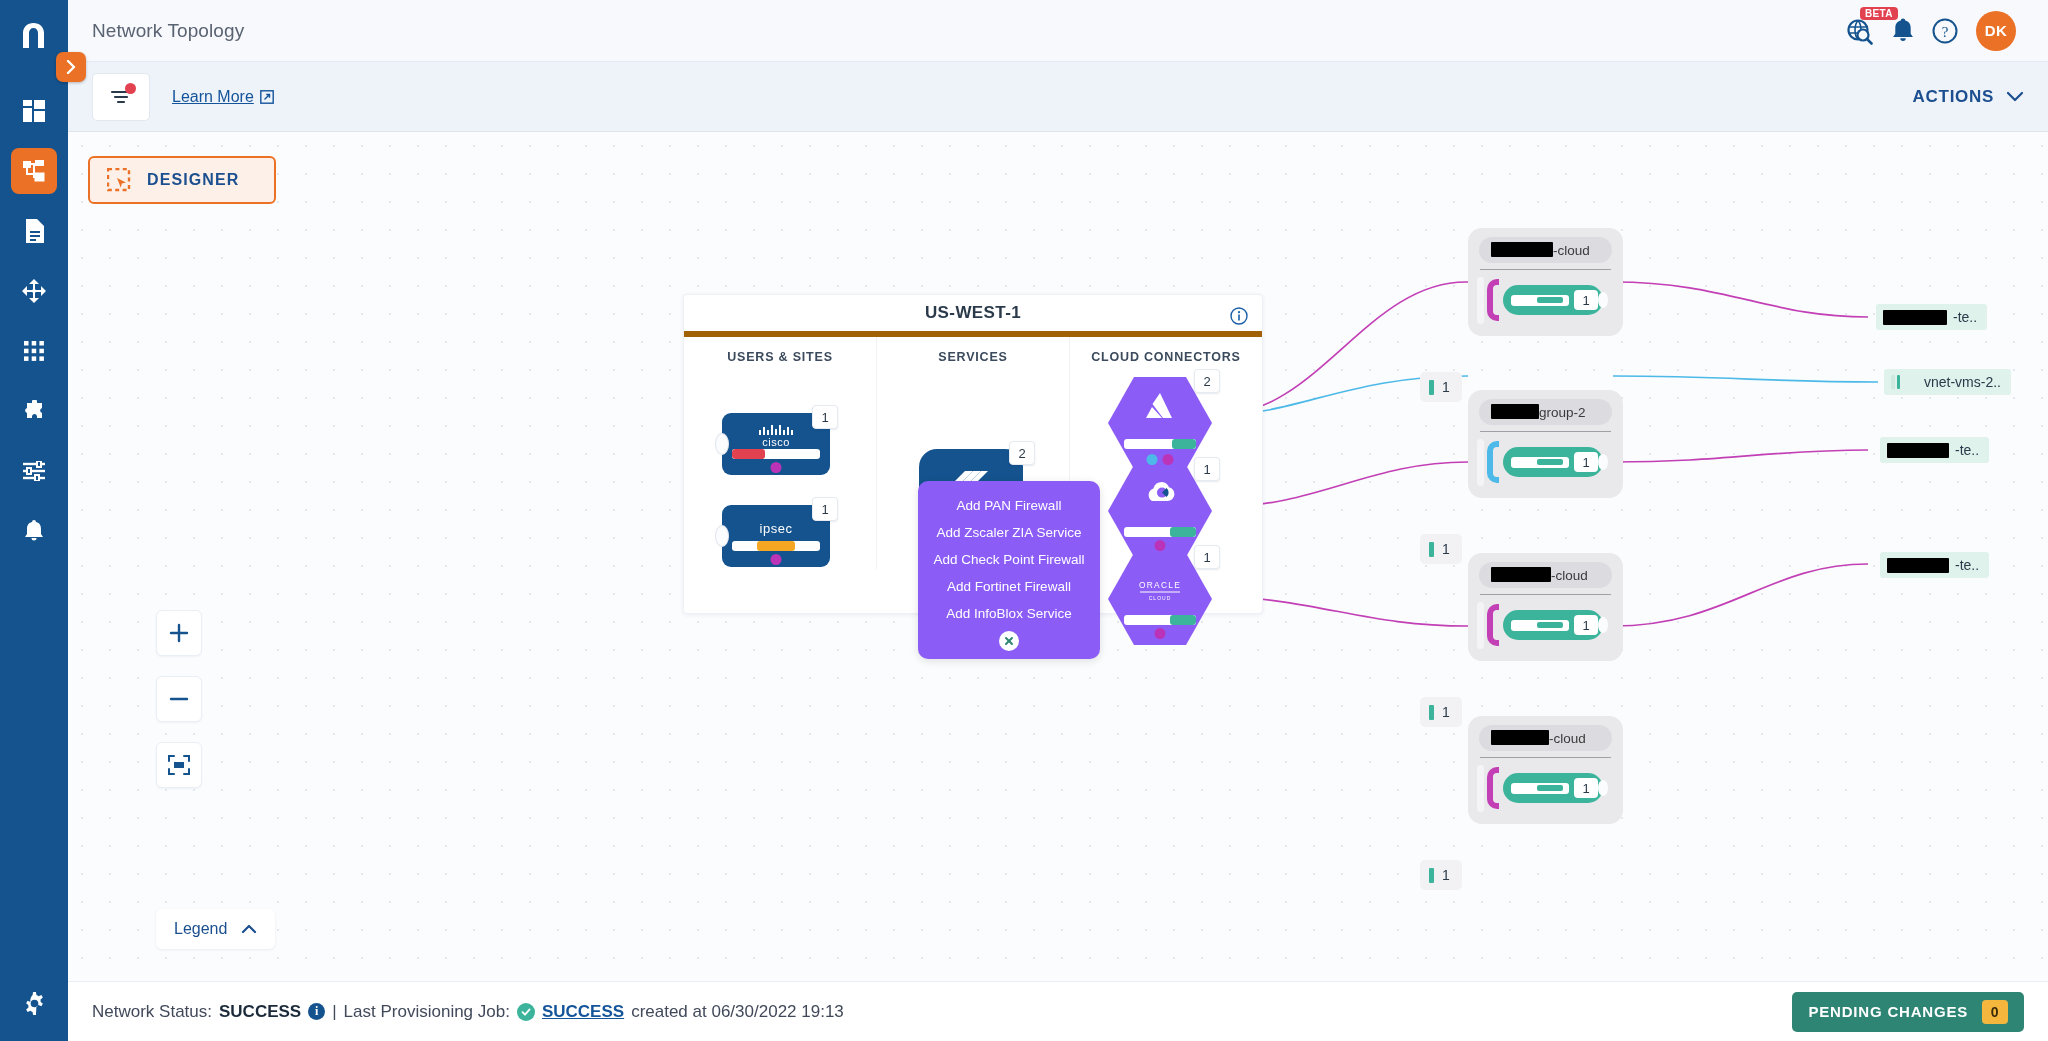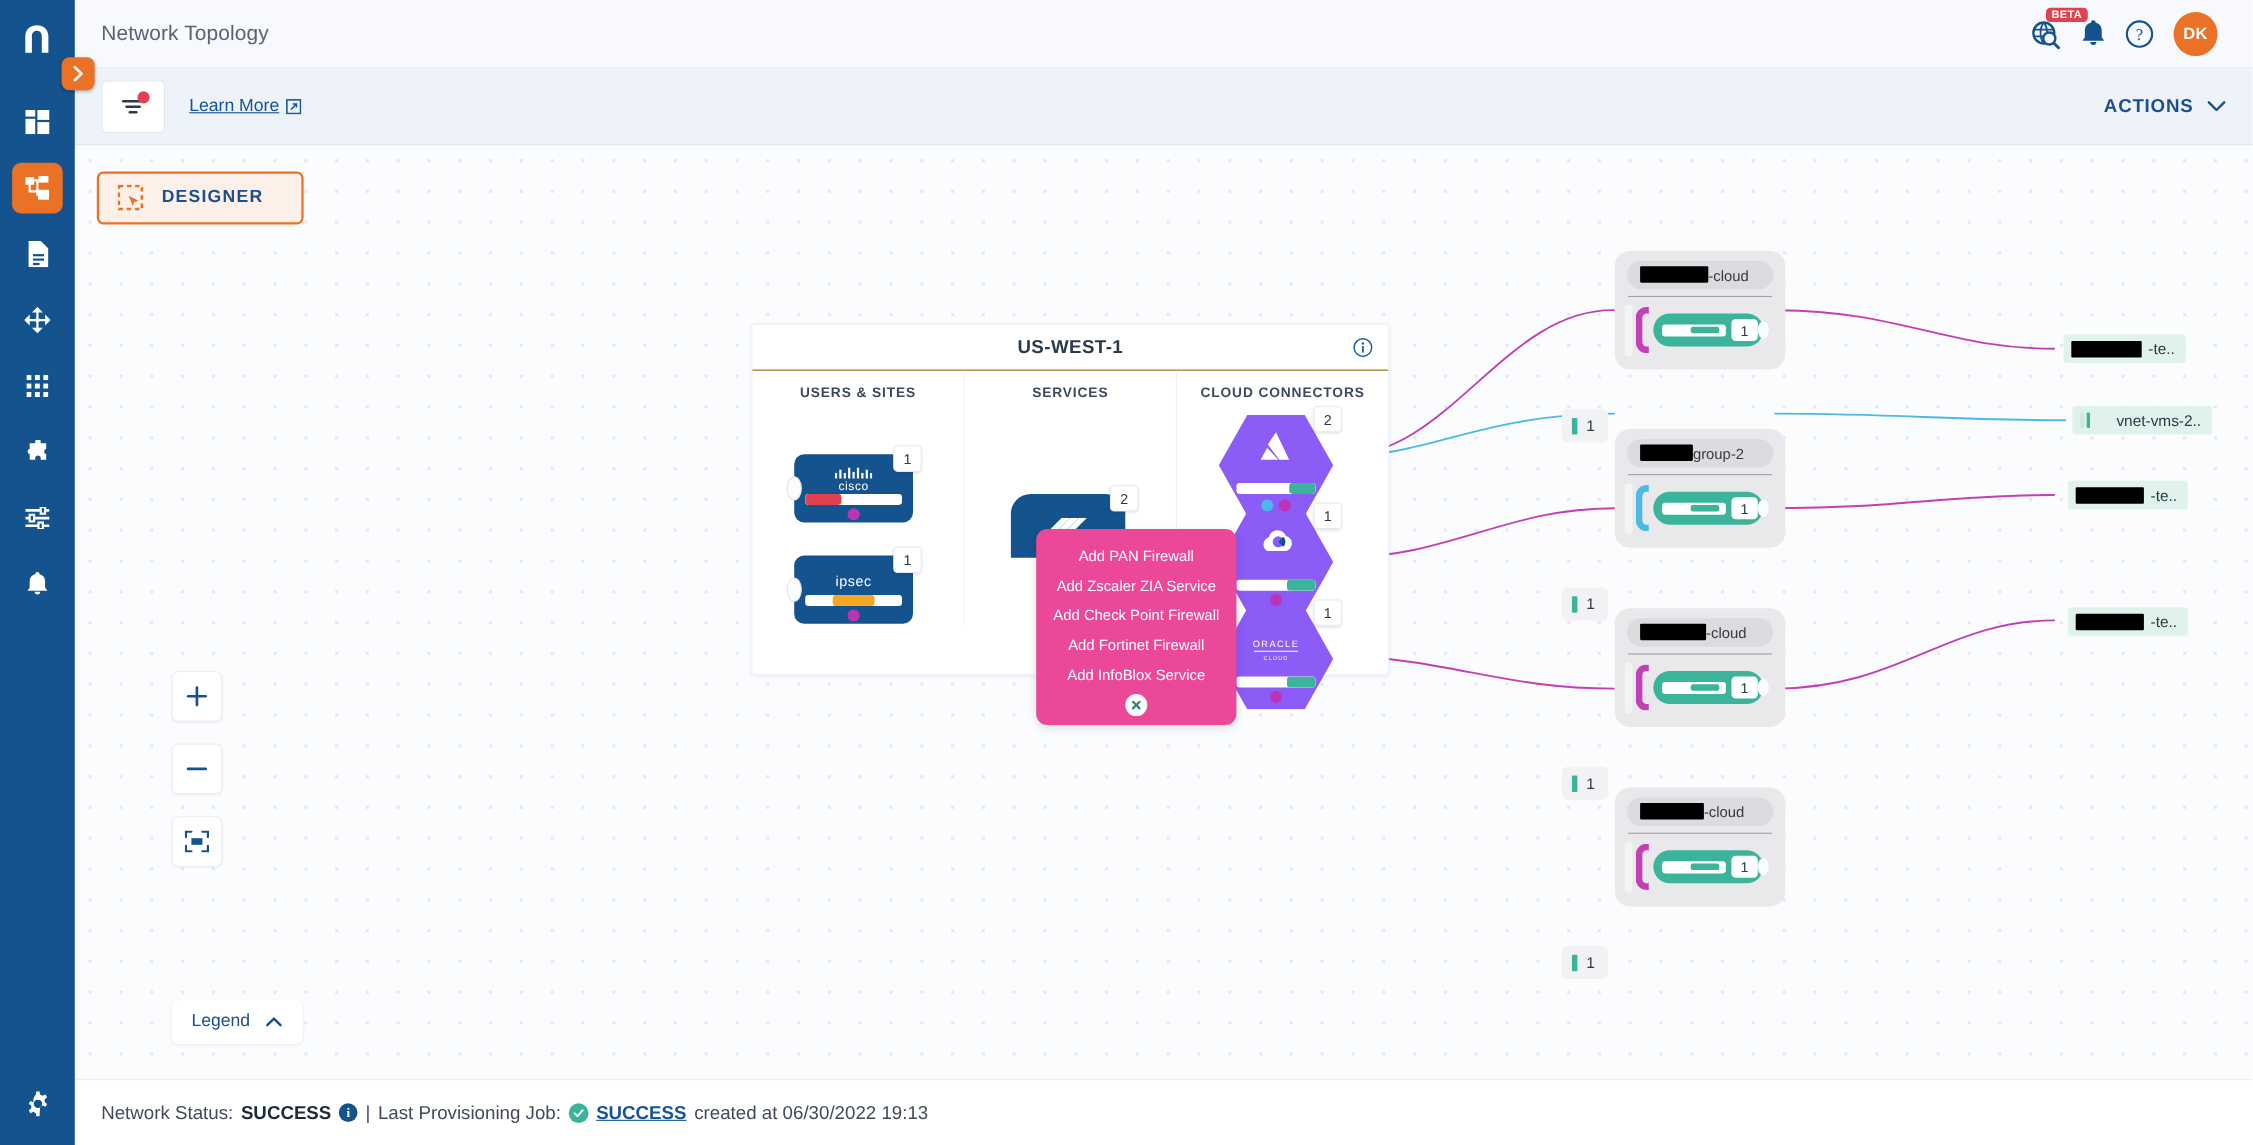--- a/index.html
+++ b/index.html
@@ -110,21 +110,21 @@
   .legend-btn .lbl { color: #1b4f8f; font-size: 16px; }
 
   
   .region {
     position: absolute; left: 615px; top: 162px; width: 580px; height: 320px;
     background: #fff; border: 1px solid #edf0f5; border-radius: 4px;
     box-shadow: 0 1px 4px rgba(20,40,80,.07);
   }
   .region-head {
     height: 42px; display: flex; align-items: center; justify-content: center; position: relative;
-    border-bottom: 1px solid #a16207;
+    border-bottom: 6px solid #a16207;
   }
   .region-head .rtitle { font-size: 17px; font-weight: bold; color: #2b3a4a; letter-spacing: .4px; }
   .region-info { position: absolute; right: 14px; top: 12px; cursor: pointer; }
   .region-cols { display: flex; height: 232px; }
   .rcol { flex: 1; position: relative; }
   .rcol + .rcol { border-left: 1px solid #f0f2f6; }
   .rcol .ctitle {
     text-align: center; margin-top: 13px; font-size: 12.5px; font-weight: bold;
     color: #3b4a5c; letter-spacing: .8px;
   }
@@ -165,22 +165,22 @@
     display: flex; flex-direction: column; align-items: center; justify-content: flex-start;
     padding-top: 14px;
   }
   .hex .bar-track { bottom: 20px; left: 16px; width: 72px; }
   .hex .node-dot { bottom: 6px; }
   .hex-ports { position: absolute; bottom: 4px; left: 50%; transform: translateX(-50%); display: flex; gap: 5px; }
   .hex-port { width: 11px; height: 11px; border-radius: 50%; }
 
   
   .svc-menu {
-    position: absolute; background: #ec4899; border-radius: 10px; width: 182px;
-    padding: 11px 0 6px 0; z-index: 12; box-shadow: 0 2px 8px rgba(0,0,0,.12); margin-left: 24px;
+    position: absolute; background: #8b5cf6; border-radius: 10px; width: 182px;
+    padding: 11px 0 6px 0; z-index: 12; box-shadow: 0 2px 8px rgba(0,0,0,.12);
   }
   .svc-item {
     color: #fff; font-size: 13.5px; text-align: center; padding: 6px 6px; cursor: pointer;
     white-space: nowrap;
   }
   .svc-close {
     margin: 4px auto 2px auto; width: 20px; height: 20px; border-radius: 50%;
     background: #fff; display: flex; align-items: center; justify-content: center; cursor: pointer;
   }
   .svc-node {
@@ -751,15 +751,19 @@
       <span>|</span>
       <span>Last Provisioning Job:</span>
       <span class="ok-circle">
         <svg width="12" height="12" viewBox="0 0 12 12">
             <path d="M2.5 6.2 L5 8.7 L9.6 3.4" stroke="#fff" stroke-width="1.8" fill="none" stroke-linecap="round" stroke-linejoin="round"></path>
           </svg>
       </span>
       <span class="status-link">SUCCESS</span>
       <span>created at 06/30/2022 19:13</span>
     </div>
+    <div class="pending-btn">
+      <span>PENDING CHANGES</span>
+      <span class="pending-count">0</span>
+    </div>
   </div>
 
 </div>
 
 </body></html>

